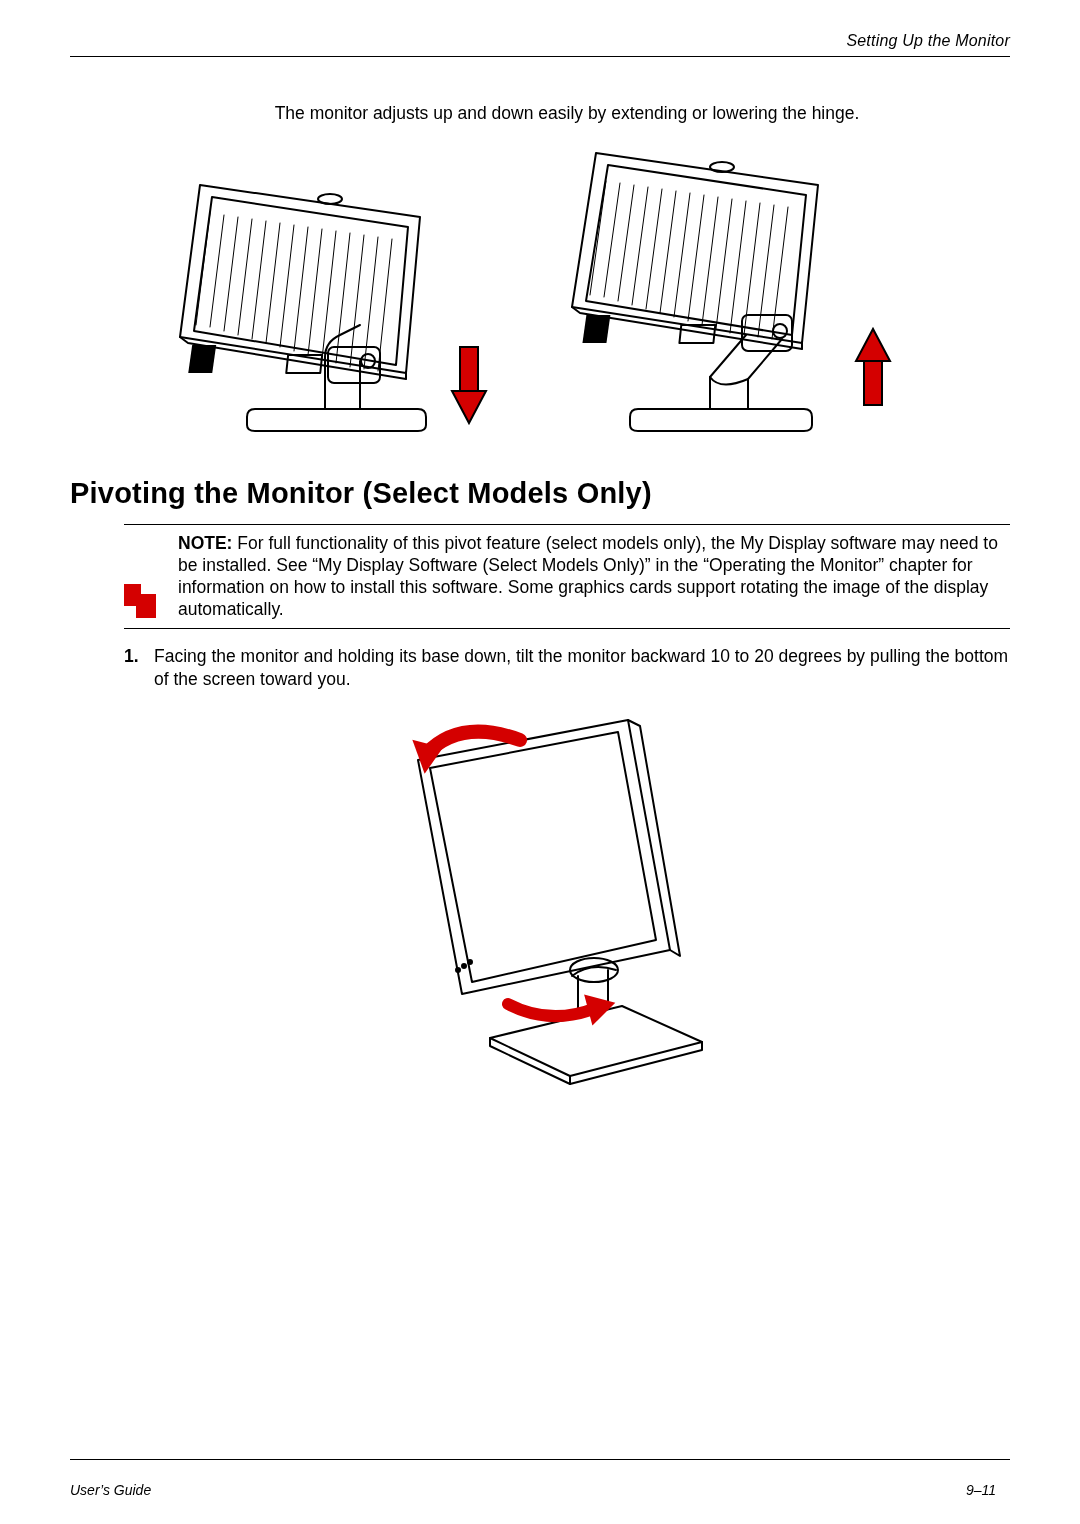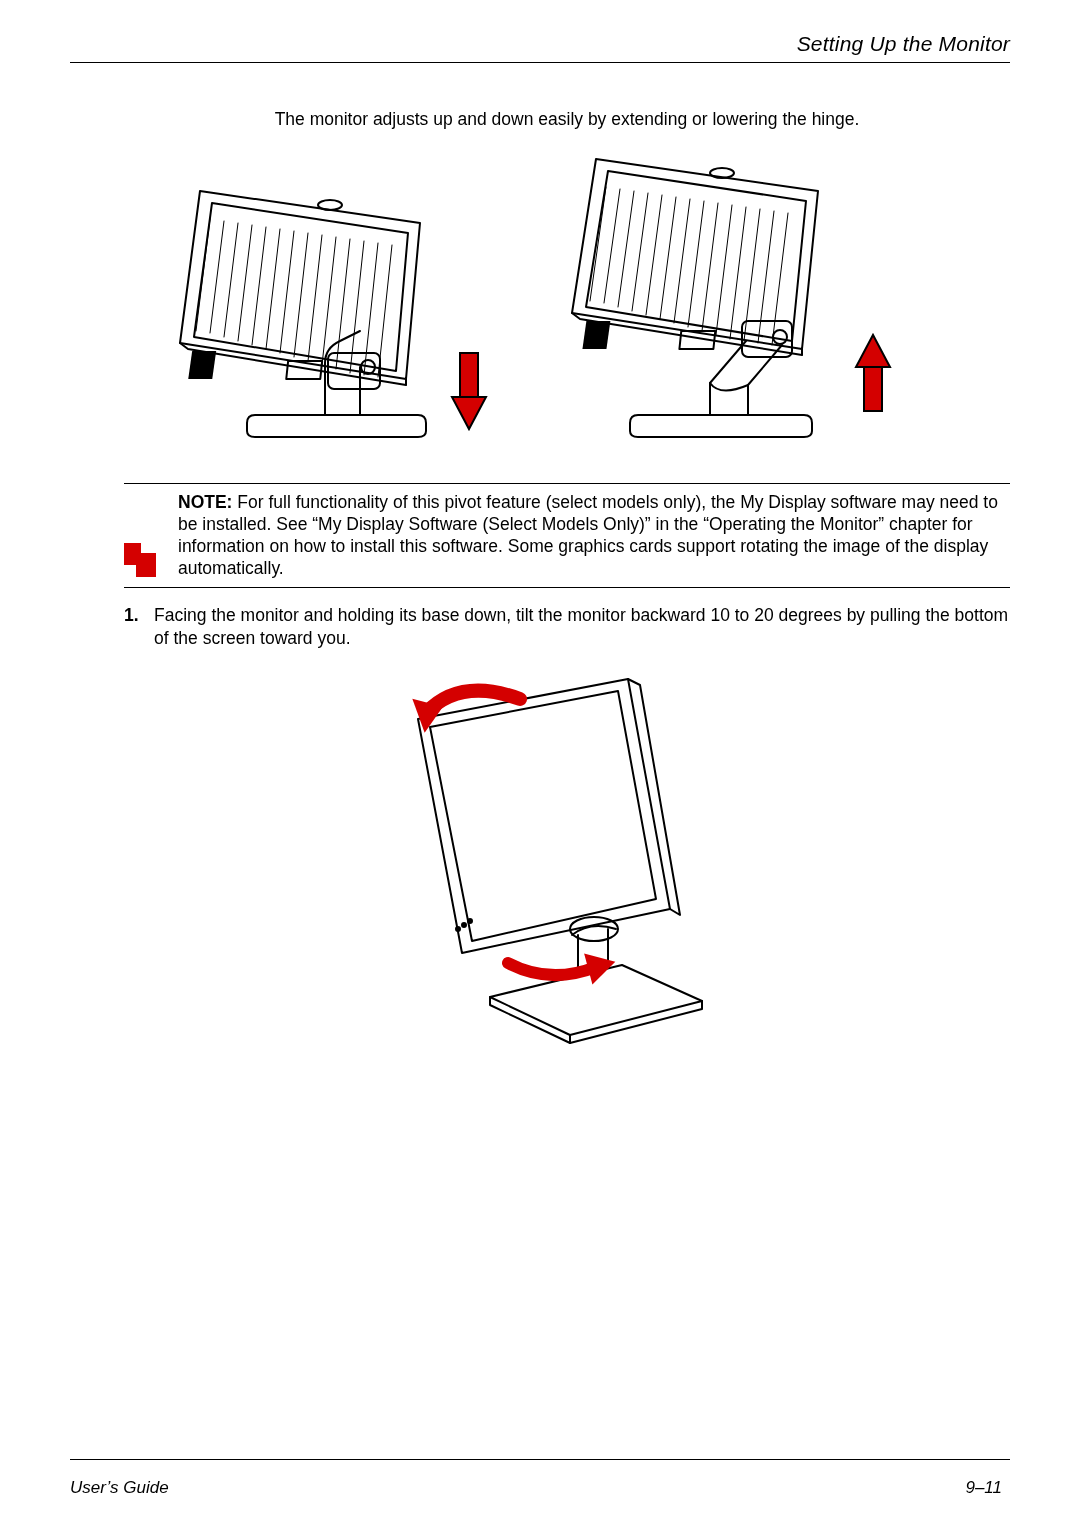--- a/index.html
+++ b/index.html
@@ -15,21 +15,21 @@
   .page {
     box-sizing: border-box;
     padding: 32px 70px 28px 70px;
     width: 100%;
     height: 100%;
     position: relative;
   }
   .running-head {
     text-align: right;
     font-style: italic;
-    font-size: 21px;
+    font-size: 16px;
     letter-spacing: 0.2px;
     margin-bottom: 6px;
   }
   .top-rule {
     border: none;
     border-top: 1px solid #000;
     margin: 0 0 46px 0;
   }
   h2.section {
     font-size: 29px;
@@ -110,26 +110,26 @@
   
   .foot-rule {
     position: absolute;
     left: 70px; right: 70px;
     bottom: 56px;
     border: none;
     border-top: 1px solid #000;
   }
   .footer {
     position: absolute;
-    left: 70px; right: 78px;
+    left: 70px; right: 84px;
     bottom: 26px;
     display: flex;
     justify-content: space-between;
     font-style: italic;
-    font-size: 17px;
+    font-size: 14px;
   }
 
   svg { display:block; }
 </style>
 </head>
 <body>
 
 <div class="page">
 
   <div class="running-head">Setting Up the Monitor</div>
@@ -220,20 +220,21 @@
         <rect x="140" y="178" width="34" height="18" transform="skewX(-6)"></rect>
       </g>
 
       <g>
         <path d="M296 214 L330 214 L313 182 Z" fill="#d40000" stroke="#000" stroke-width="2"></path>
         <rect x="304" y="214" width="18" height="44" fill="#d40000" stroke="#000" stroke-width="2"></rect>
       </g>
     </svg>
   </div>
 
+  <h2 class="section">Pivoting the Monitor (Select Models Only)</h2>
 
   <div class="note-wrap">
     <hr class="note-rule">
     <div class="note-body">
       <svg class="note-icon" viewBox="0 0 34 36">
         <rect x="0" y="0" width="17" height="22" fill="#d40000"></rect>
         <rect x="12" y="10" width="20" height="24" fill="#d40000"></rect>
       </svg>
       <div class="note-text">
         <span class="note-label">NOTE:</span><span> For full functionality of this pivot feature (select models only), the My Display software may need to be installed. See “My Display Software (Select Models Only)” in the “Operating the Monitor” chapter for information on how to install this software. Some graphics cards support rotating the image of the display automatically.</span>

